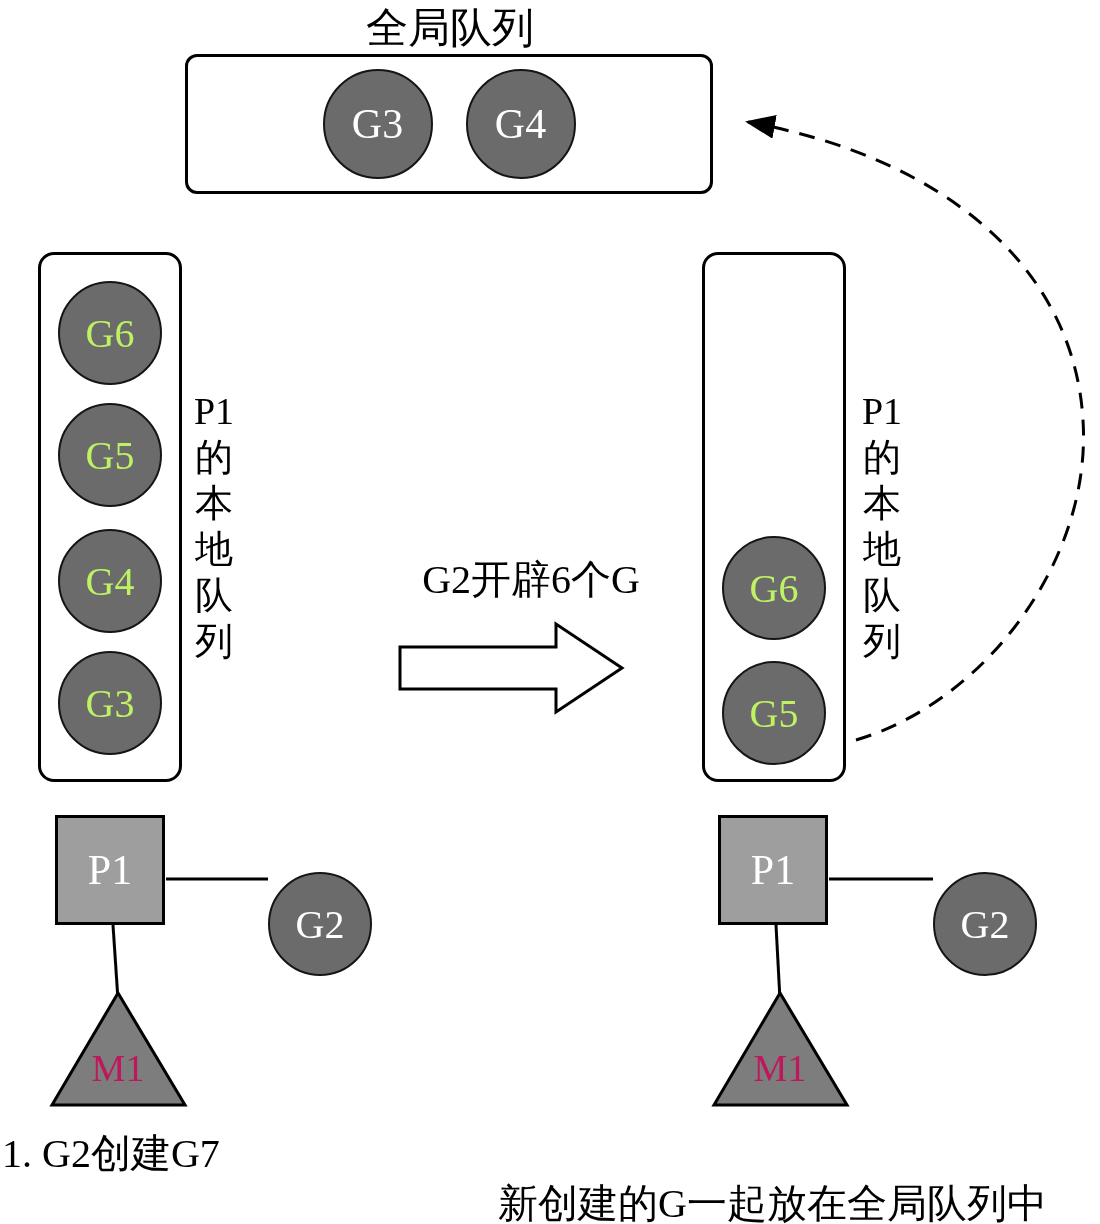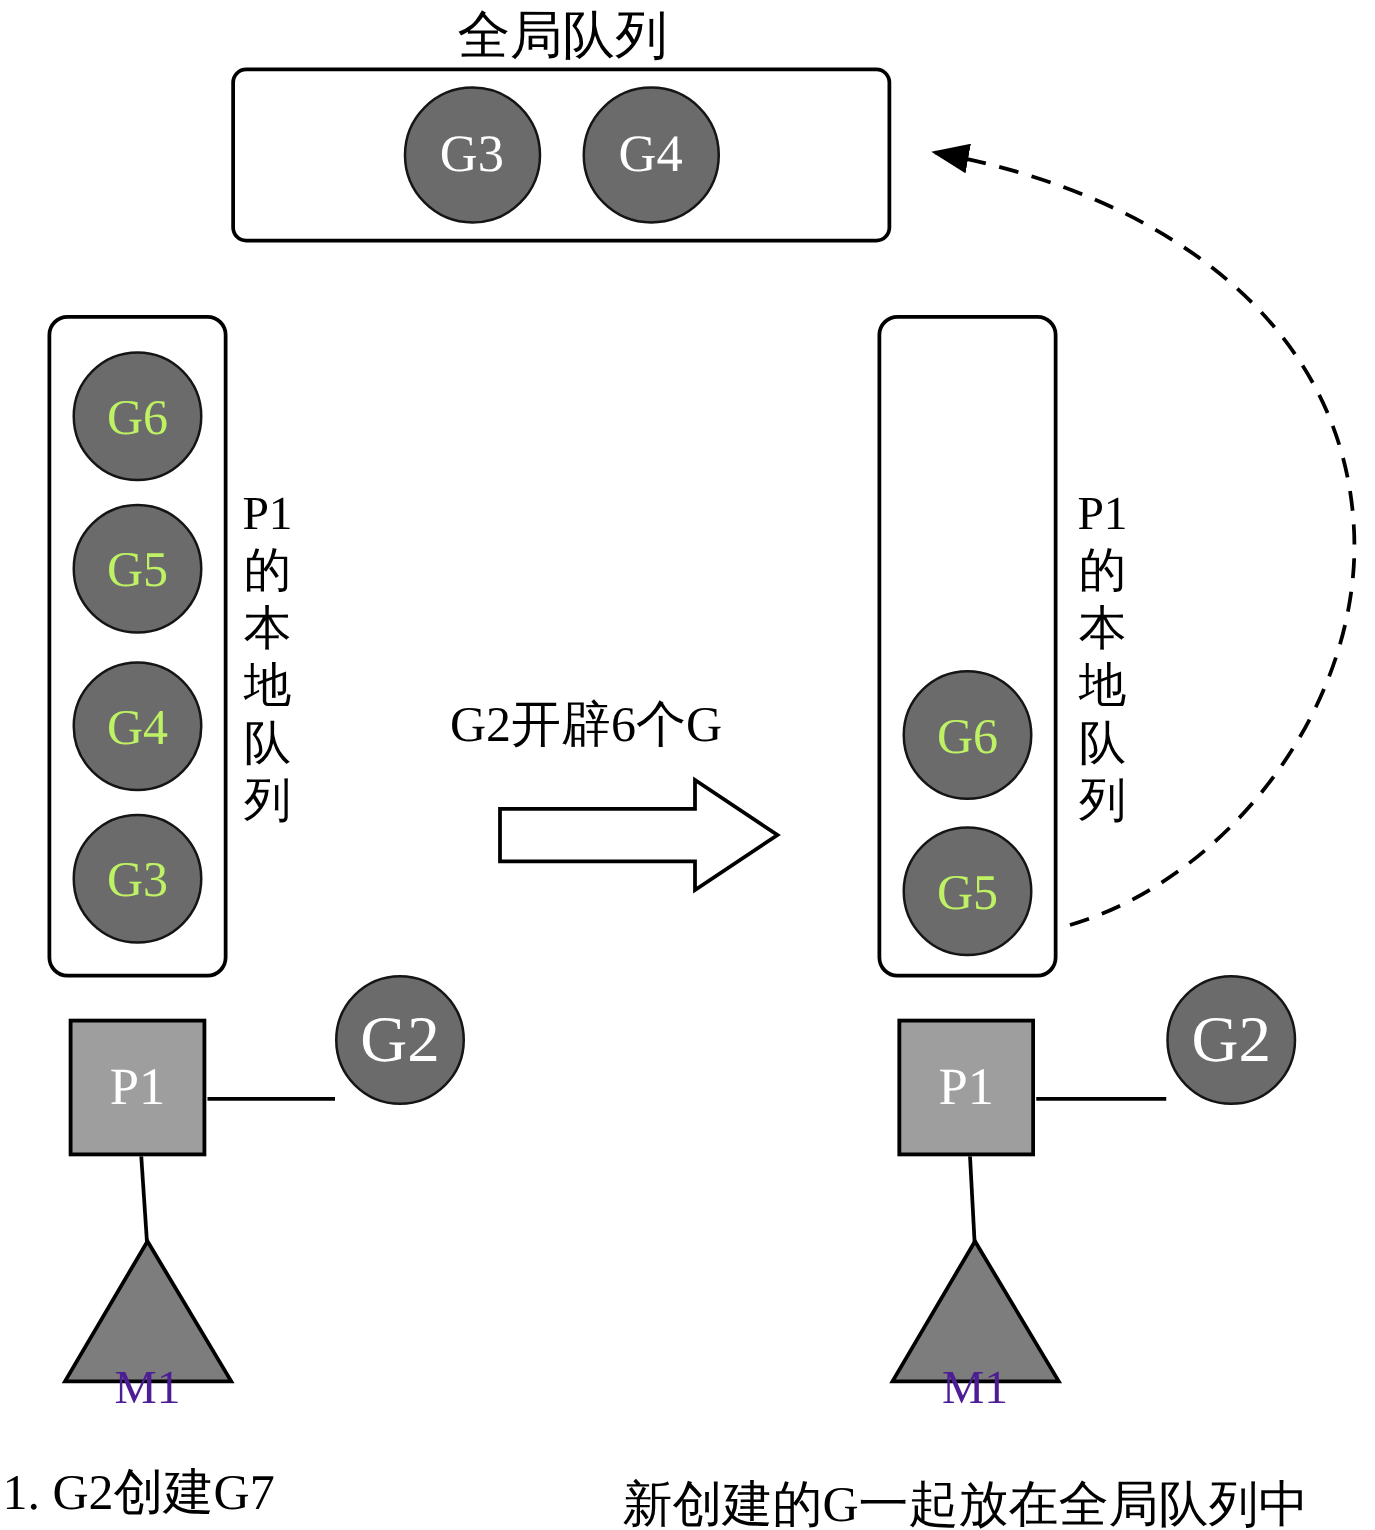--- a/index.html
+++ b/index.html
@@ -35,40 +35,40 @@
     position:absolute; left:17px; width:104px; height:104px; border-radius:50%;
     background:#6b6b6b; border:2px solid #151515; color:#bef264;
     display:flex; align-items:center; justify-content:center; font-size:40px;
   }
 
   .vlabel { position:absolute; top:388px; width:52px; text-align:center; font-size:38px; }
   .vlabel .ch { height:46px; line-height:46px; }
   .vlabel-left  { left:188px; }
   .vlabel-right { left:856px; }
 
-  .trans-label { position:absolute; left:360px; top:552px; width:280px; text-align:left; font-size:40px; }
+  .trans-label { position:absolute; left:360px; top:552px; width:280px; text-align:right; font-size:40px; }
 
   .proc {
     position:absolute; top:815px; width:110px; height:110px;
     background:#9e9e9e; border:3px solid #000; color:#fff;
     display:flex; align-items:center; justify-content:center; font-size:42px;
   }
   .proc-left  { left:55px; }
   .proc-right { left:718px; }
 
-  .g2 { position:absolute; top:780px; width:104px; height:104px; font-size:52px; }
+  .g2 { position:absolute; top:872px; width:104px; height:104px; font-size:40px; }
   .g2-left  { left:268px; }
   .g2-right { left:933px; }
 
-  .mlabel { position:absolute; top:1088px; width:130px; text-align:center; font-size:38px; color:#4c1d95; }
+  .mlabel { position:absolute; top:1046px; width:130px; text-align:center; font-size:38px; color:#be185d; }
   .mlabel-left  { left:53px; }
   .mlabel-right { left:715px; }
 
   .caption { position:absolute; font-size:40px; white-space:nowrap; }
-  .cap1  { left:2px;   top:1126px;margin-top:40px; }
+  .cap1  { left:2px;   top:1126px; }
   .cap2a { left:455px; top:1126px; }
   .cap2b { left:498px; top:1176px; }
 </style>
 </head>
 <body>
 
 <div class="canvas">
 
   <svg class="overlay" viewBox="0 0 1100 1224">
     <defs>

